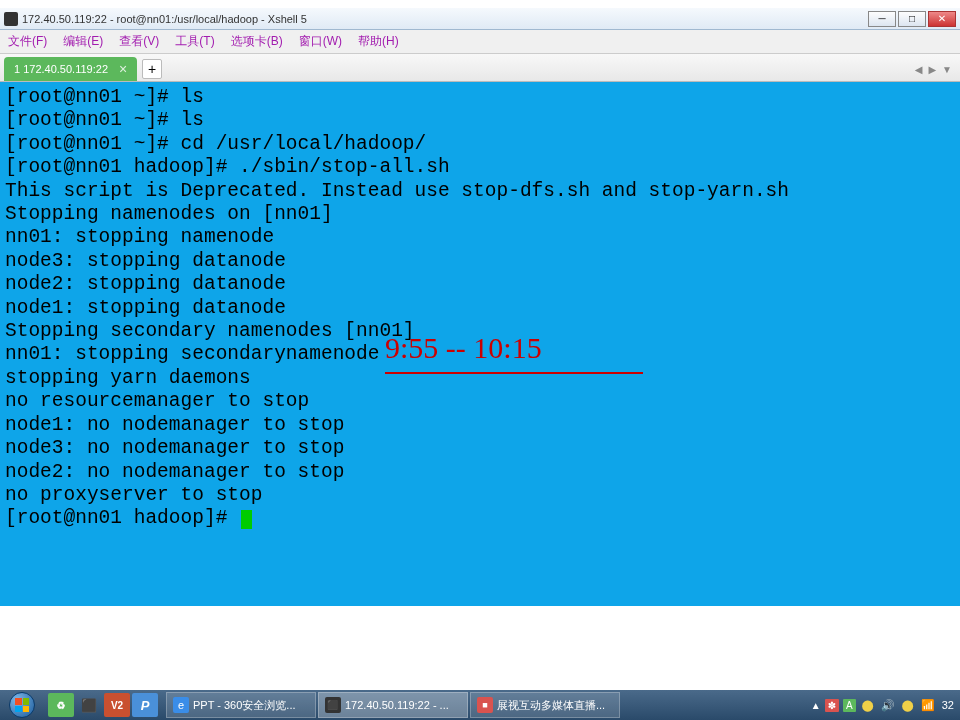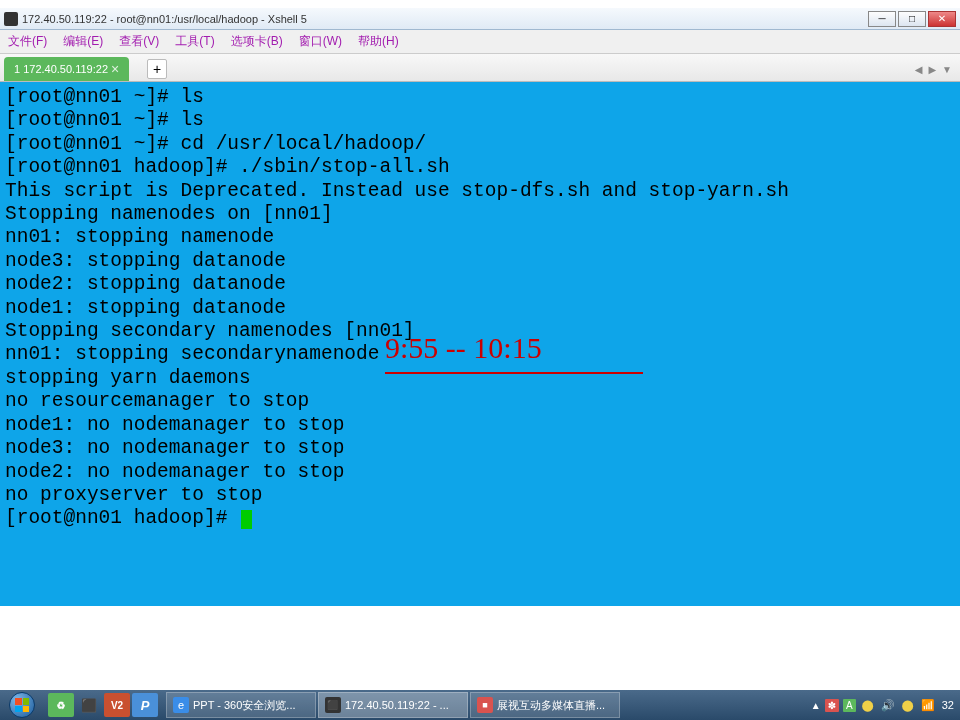--- a/index.html
+++ b/index.html
@@ -9,21 +9,21 @@
     .titlebar-icon { width: 14px; height: 14px; background: #333; margin-right: 4px; border-radius: 2px; }
     .titlebar-text { flex: 1; color: #333; font-size: 11px; }
     .window-controls { display: flex; gap: 2px; }
     .win-btn { width: 28px; height: 16px; border: 1px solid #888; display: flex; align-items: center; justify-content: center; font-size: 10px; cursor: pointer; background: linear-gradient(to bottom, #fdfdfd, #dce5f0); }
     .win-btn.close { background: linear-gradient(to bottom, #e88, #c33); color: #fff; border-color: #a33; }
     
     .menubar { height: 24px; background: #f0f0f0; border-bottom: 1px solid #ccc; display: flex; align-items: center; padding: 0 6px; gap: 12px; font-size: 12px; color: #a21caf; }
     .menu-item { cursor: pointer; padding: 2px 2px; }
     
     .tabbar { height: 28px; background: linear-gradient(to bottom, #f8f8f8, #e8e8e8); border-bottom: 1px solid #bbb; display: flex; align-items: flex-end; padding: 0 4px; position: relative; }
-    .tab { height: 24px; padding: 0 10px; background: #5cb85c; color: #fff; border-radius: 4px 4px 0 0; display: flex; align-items: center; gap: 3px; font-size: 11px; margin-right: 14px; cursor: pointer; }
+    .tab { height: 24px; padding: 0 10px; background: #5cb85c; color: #fff; border-radius: 4px 4px 0 0; display: flex; align-items: center; gap: 11px; font-size: 11px; margin-right: 1px; cursor: pointer; }
     .tab-close { font-size: 14px; opacity: 0.8; }
     .tab-add { width: 20px; height: 20px; border: 1px solid #bbb; background: #fff; display: flex; align-items: center; justify-content: center; font-size: 14px; cursor: pointer; margin-bottom: 2px; margin-left: 4px; border-radius: 2px; }
     .tabbar-right { position: absolute; right: 8px; bottom: 6px; display: flex; gap: 6px; align-items: center; color: #888; }
     .tabbar-arrow { font-size: 10px; }
     
     .terminal { background: #0ea5e9; height: 524px; overflow: hidden; padding: 4px 0 0 5px; }
     .terminal pre { font-family: 'Courier New', monospace; font-size: 19.5px; line-height: 23.4px; color: #000; white-space: pre; }
     .cursor { display: inline-block; width: 11px; height: 19px; background: #0c0; vertical-align: text-bottom; margin-left: 2px; }
     
     .annotation { position: absolute; left: 385px; top: 331px; font-family: 'SimSun', serif; font-size: 30px; color: #c00; }

